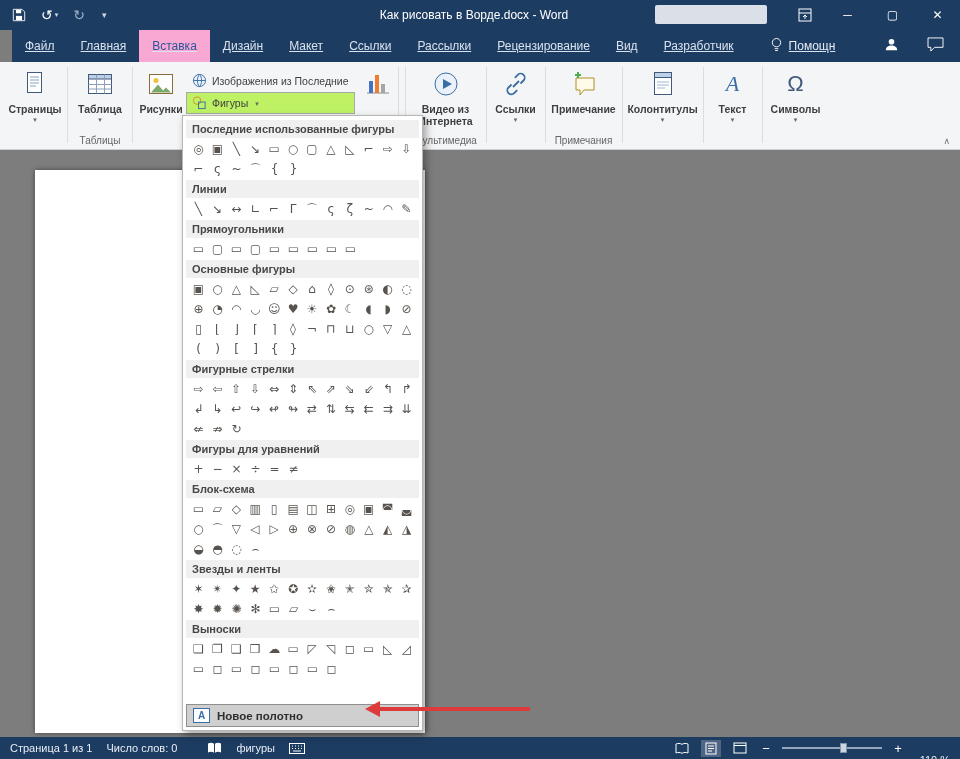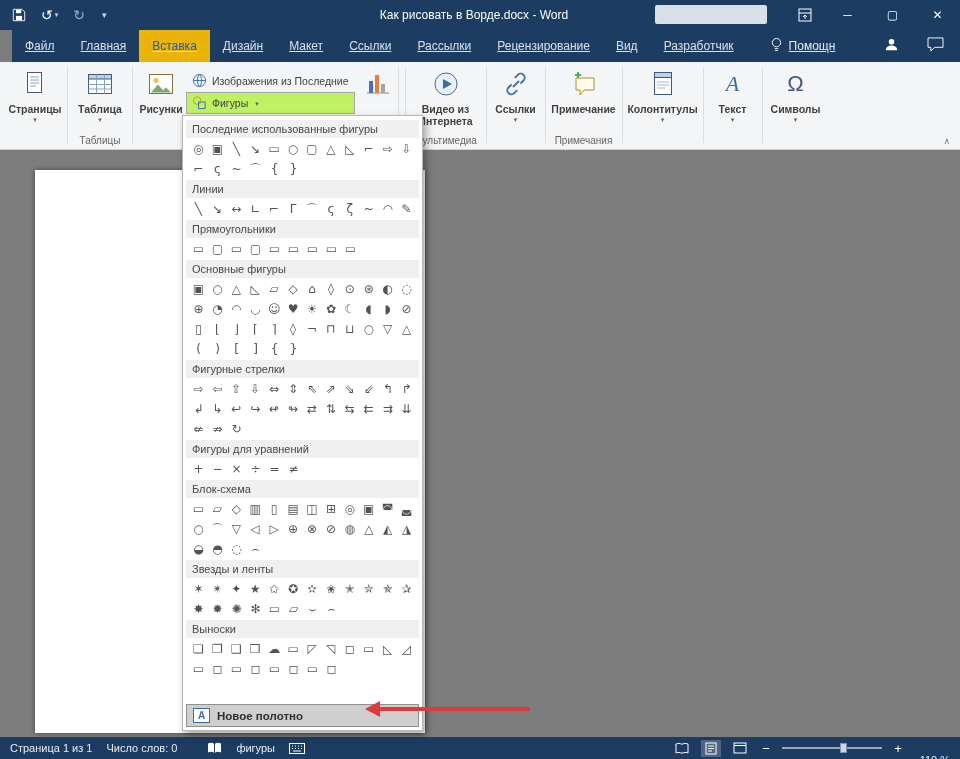--- a/index.html
+++ b/index.html
@@ -17,21 +17,21 @@
   .qat .mini-caret{font-size:7px;margin-left:2px;color:#cfd9e6;}
   .tb-title{position:absolute;left:0;right:12px;top:0;height:30px;display:flex;align-items:center;justify-content:center;font-size:12px;color:#fff;}
   .account-blur{position:absolute;left:655px;top:5px;width:112px;height:19px;background:#e9edf2;border-radius:2px;opacity:.93;}
   .ribbon-opts{position:absolute;right:146px;top:7px;width:18px;height:16px;display:flex;align-items:center;justify-content:center;}
   .win-controls{position:absolute;right:0;top:0;display:flex;height:30px;}
   .win-btn{width:45px;height:30px;display:flex;align-items:center;justify-content:center;font-size:12px;color:#fff;}
 
   
   .tabsbar{position:absolute;top:30px;left:12px;right:0;height:32px;background:var(--chrome);display:flex;align-items:stretch;color:#d9e2ee;font-size:12px;text-decoration:underline;}
   .tab{padding:0 13px;display:flex;align-items:center;cursor:default;white-space:nowrap;}
-  .tab.active{background:#eab308;color:var(--accent);}
+  .tab.active{background:#f9a8d4;color:var(--accent);}
   .tab.helper{margin-left:10px;gap:6px;color:#e6edf6;}
   .tabs-right{margin-left:auto;display:flex;align-items:center;gap:28px;padding-right:16px;}
 
   
   .ribbon{position:absolute;top:62px;left:0;right:0;height:88px;background:var(--ribbon-bg);border-bottom:1px solid #cfd0d2;display:flex;align-items:flex-start;padding:2px 4px 0 6px;}
   .rgroup{display:flex;flex-direction:column;height:84px;}
   .grow-body{display:flex;flex:1;align-items:flex-start;}
   .glabel{height:14px;text-align:center;font-size:10px;color:#666;line-height:13px;}
   .gsep{width:1px;background:#dcdddf;height:76px;margin:3px 3px 0 3px;}
   .bigbtn{width:58px;display:flex;flex-direction:column;align-items:center;padding-top:4px;}
@@ -46,21 +46,21 @@
   .glyph-icon{font-size:22px;color:#41597a;line-height:24px;}
   .glyph-icon.italicA{font-family:"Liberation Serif",serif;font-style:italic;color:#3a6ea5;}
   .collapse-ribbon{position:absolute;right:10px;bottom:3px;font-size:9px;color:#777;}
 
   
   .docarea{position:absolute;top:150px;left:0;right:0;bottom:22px;background:var(--doc-bg);}
   .page{position:absolute;left:35px;top:20px;width:390px;height:563px;background:#fff;box-shadow:0 0 5px rgba(0,0,0,.45);}
 
   
   .shapes-menu{position:absolute;left:182px;top:115px;width:241px;height:616px;background:#fff;border:1px solid #b6b6b6;box-shadow:3px 4px 8px rgba(0,0,0,.35);z-index:100;padding:3px;display:flex;flex-direction:column;}
-  .sm-header{background:#f0f0f0;font-weight:normal;font-size:11px;color:#474747;padding:3px 6px;margin:1px 0;}
+  .sm-header{background:#f0f0f0;font-weight:bold;font-size:11px;color:#474747;padding:3px 6px;margin:1px 0;}
   .sm-row{display:flex;align-items:center;height:20px;padding:0 3px;}
   .sm-shape{width:19px;text-align:center;font-size:12px;color:#57524d;font-family:"DejaVu Sans",sans-serif;line-height:19px;cursor:default;}
   .new-canvas{margin-top:auto;background:#cfcfcf;border:1px solid #8f8f8f;display:flex;align-items:center;gap:7px;height:23px;padding:0 6px;font-size:11.5px;font-weight:bold;color:#2f2f2f;}
   .nc-icon{width:17px;height:15px;border:1px solid #3a6ea5;color:#3a6ea5;font-size:10px;font-weight:bold;display:flex;align-items:center;justify-content:center;background:#fff;}
 
   
   .red-arrow{position:absolute;top:707px;left:372px;width:158px;height:4px;background:var(--arrow);z-index:120;}
   .red-arrow::before{content:'';position:absolute;left:-15px;top:-6px;border:8px solid transparent;border-right:15px solid var(--arrow);}
 
   

